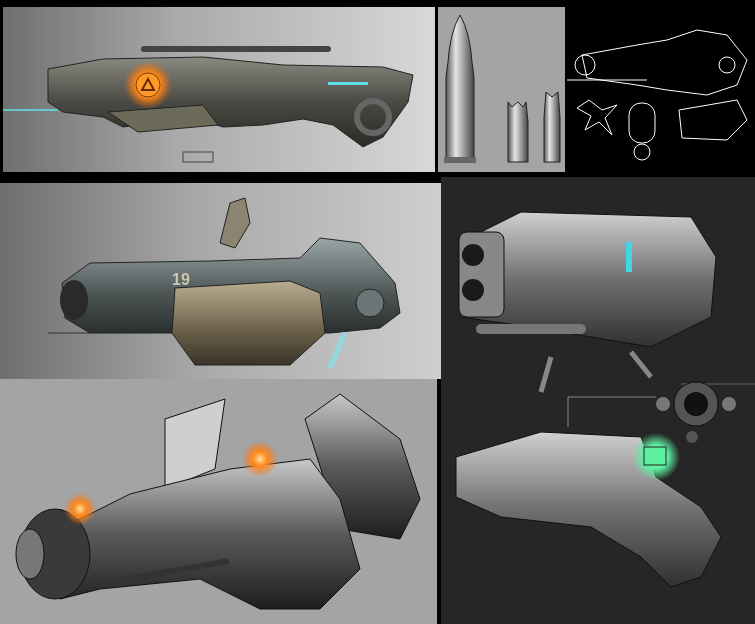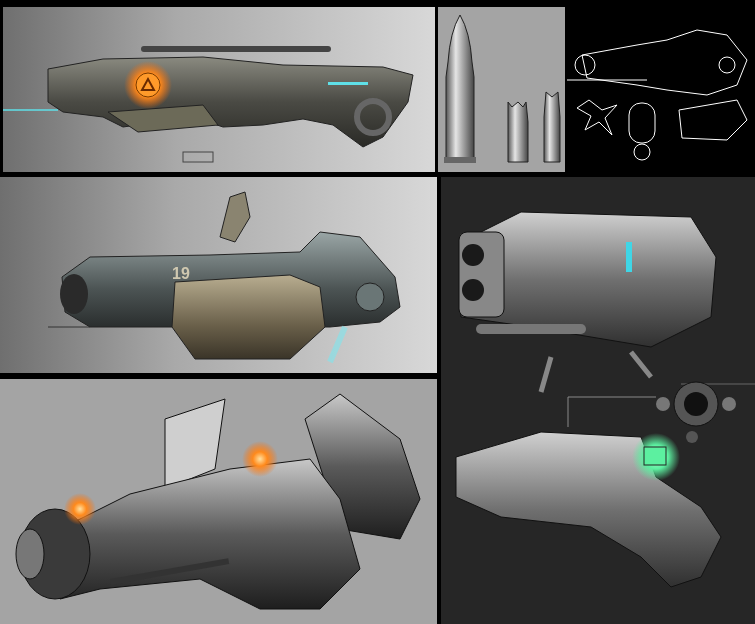--- a/index.html
+++ b/index.html
@@ -63,21 +63,21 @@
     <circle cx="18" cy="65" r="10"></circle>
     <circle cx="160" cy="65" r="8"></circle>
     <line x1="0" y1="80" x2="80" y2="80"></line>
     <path d="M22 100 L35 110 L50 105 L38 118 L45 135 L32 122 L18 130 L24 116 L10 108 Z"></path>
     <rect x="62" y="103" width="26" height="40" rx="12"></rect>
     <circle cx="75" cy="152" r="8"></circle>
     <path d="M112 110 L170 100 L180 120 L160 140 L115 138 Z"></path>
   </svg>
 </div>
 
-<div class="panel p-light" style="left:0px;top:177px;width:437px;height:196px;">
+<div class="panel p-light" style="left:0px;top:183px;width:503px;height:196px;">
   <svg width="437" height="196">
     <defs>
         <linearGradient id="steel" x1="0" y1="0" x2="0" y2="1">
           <stop offset="0" stop-color="#9aa6a6"></stop>
           <stop offset="0.6" stop-color="#4c5454"></stop>
           <stop offset="1" stop-color="#2a2e2e"></stop>
         </linearGradient>
     <linearGradient id="bronze" x1="0" y1="0" x2="0" y2="1">
           <stop offset="0" stop-color="#b8ad90"></stop>
           <stop offset="0.6" stop-color="#6a604a"></stop>

